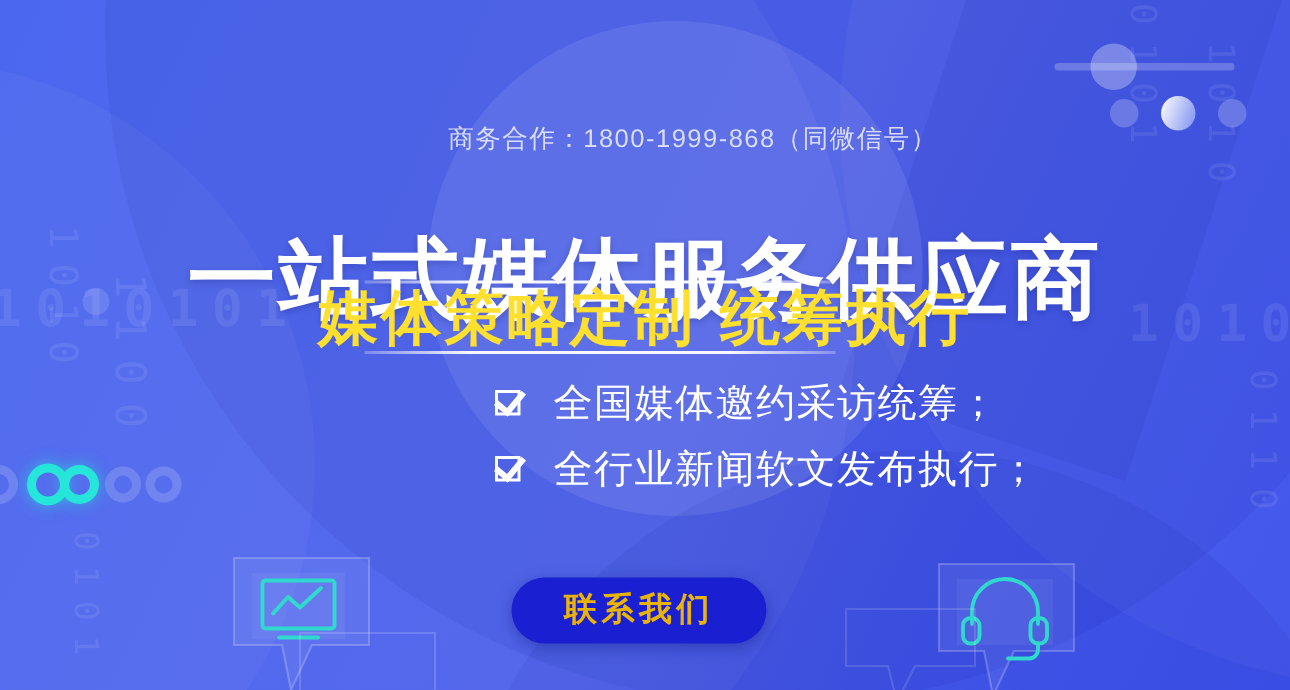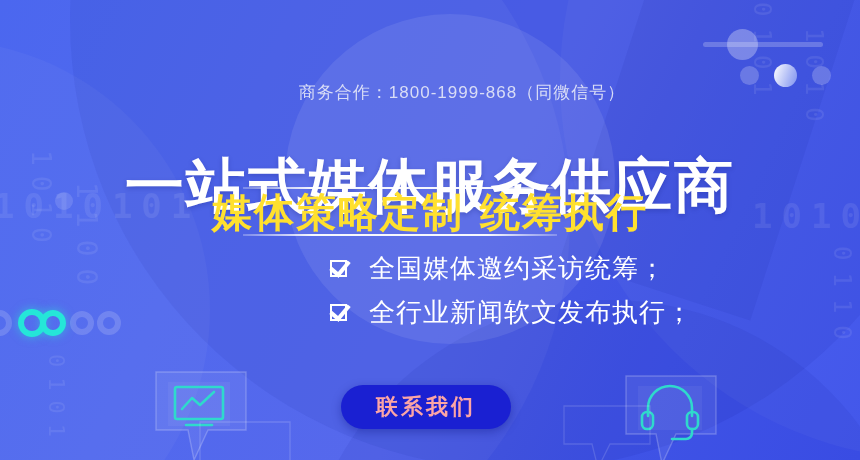--- a/index.html
+++ b/index.html
@@ -200,21 +200,21 @@
     font-family: "DejaVu Sans", "Liberation Sans", sans-serif;
     font-weight: 500;
   }
 
   .cta {
     position: absolute;
     left: 341px; top: 385px;
     width: 170px; height: 44px;
     border-radius: 22px;
     background: #1a20d2;
-    color: #fca5a5;
+    color: #eab308;
     font-size: 22px;
     font-weight: 900;
     letter-spacing: 3px;
     line-height: 44px;
     text-align: center;
     cursor: pointer;
     border: none;
     padding: 0;
     font-family: "DejaVu Sans", "Liberation Sans", sans-serif;
     box-shadow: 0 3px 10px rgba(10,15,120,0.35);

